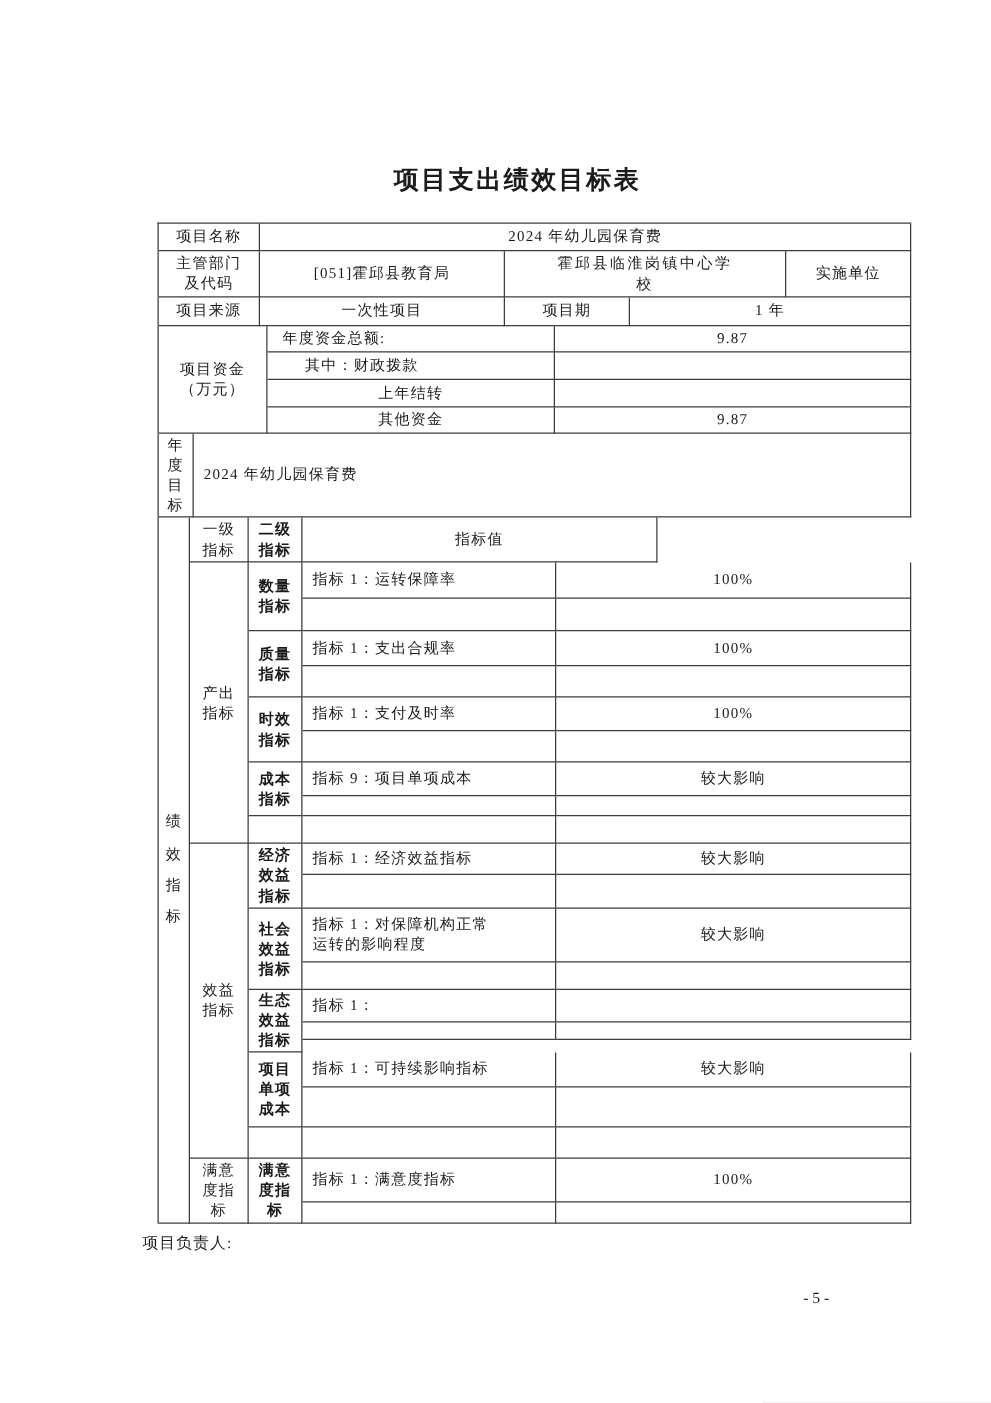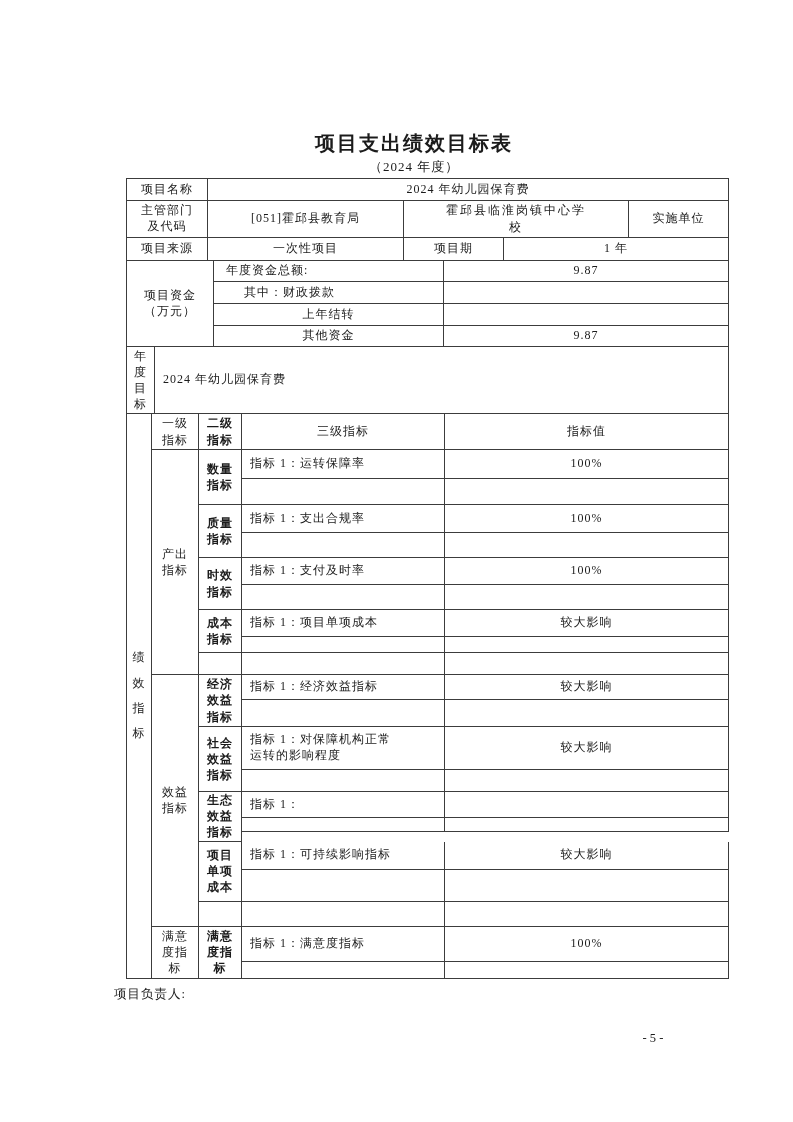--- a/index.html
+++ b/index.html
@@ -44,21 +44,20 @@
   .goal-value{justify-content:flex-start;text-align:left;padding-left:8px;}
   .footer-label{position:absolute;left:114px;top:986px;font-size:12.5px;letter-spacing:1px;}
   .page-number{position:absolute;left:613px;top:1031px;width:80px;text-align:center;font-size:12.5px;}
 </style>
 </head>
 <body>
 
 <div class="sheet">
 
   <div class="title">项目支出绩效目标表</div>
-  <div class="subtitle">（2024 年度）</div>
 
   <div class="doc-table">
 
     <div class="flexrow" style="height:22px">
       <div class="c" style="width:81px">项目名称</div>
       <div class="c" style="width:521px">2024 年幼儿园保育费</div>
     </div>
 
     <div class="flexrow" style="height:37px">
       <div class="c two-line" style="width:81px">
@@ -113,21 +112,20 @@
       <div class="c goal-value" style="width:574px">2024 年幼儿园保育费</div>
     </div>
 
     <div class="flexrow">
       <div class="c vert-side">绩效指标</div>
       <div class="col" style="width:577px">
 
         <div class="flexrow" style="height:36px">
           <div class="c wrap2 w-c1">一级指标</div>
           <div class="c wrap2 w-c2">二级指标</div>
-          <div class="c w-c3">三级指标</div>
           <div class="c w-c4">指标值</div>
         </div>
 
         <div class="flexrow">
           <div class="c wrap2 w-c1">产出指标</div>
           <div class="col" style="width:530px">
 
             <div class="flexrow">
               <div class="c wrap2 w-c2">数量指标</div>
               <div class="col" style="width:487px">
@@ -167,21 +165,21 @@
                   <div class="c left c3cell w-c3"></div>
                   <div class="c w-c4"></div>
                 </div>
               </div>
             </div>
 
             <div class="flexrow">
               <div class="c wrap2 w-c2">成本指标</div>
               <div class="col" style="width:487px">
                 <div class="flexrow" style="height:27px">
-                  <div class="c left c3cell w-c3">指标 1：项目单项成本</div>
+                  <div class="c left c3cell w-c3">指标 9：项目单项成本</div>
                   <div class="c w-c4">较大影响</div>
                 </div>
                 <div class="flexrow" style="height:16px">
                   <div class="c left c3cell w-c3"></div>
                   <div class="c w-c4"></div>
                 </div>
               </div>
             </div>
 
             <div class="flexrow" style="height:22px">

